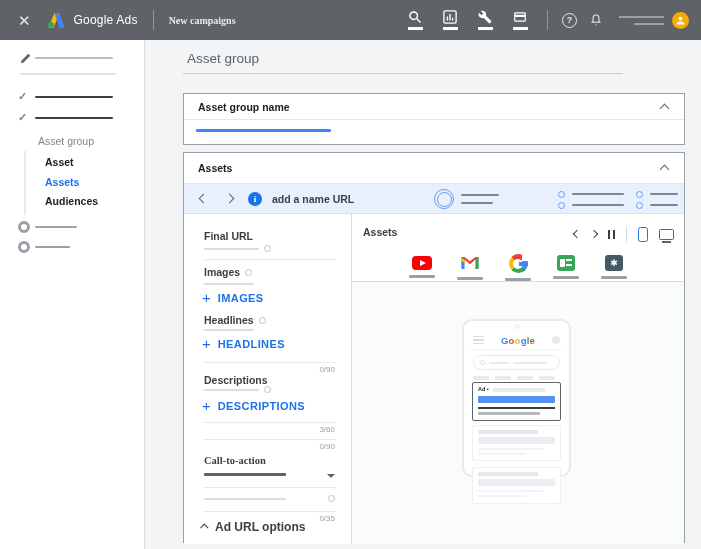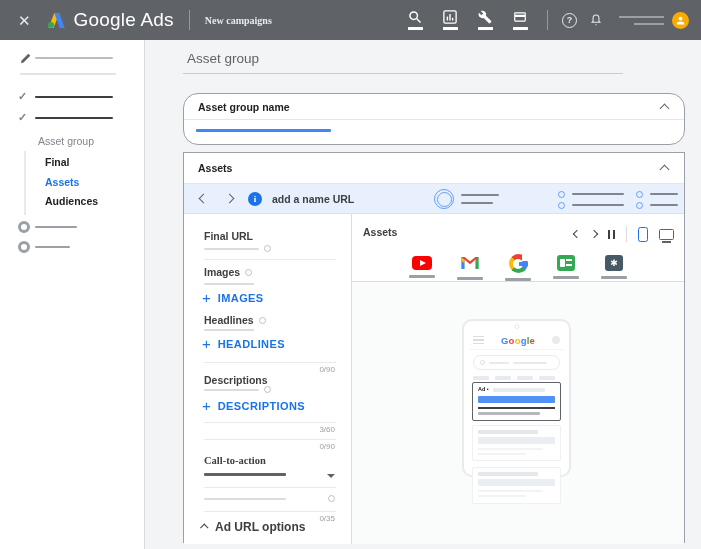--- a/index.html
+++ b/index.html
@@ -4,21 +4,21 @@
 <style>
   * { margin:0; padding:0; box-sizing:border-box; }
   html,body { width:701px; height:549px; overflow:hidden; }
   body { font-family:"Liberation Sans", sans-serif; background:#f1f3f4; position:relative; }
   #app { position:absolute; inset:0; }
 
   
   .topbar { position:absolute; top:0; left:0; right:0; height:40px; background:#5f6368; display:flex; align-items:center; padding:0 12px 0 16px; }
   .tb-close { background:none; border:none; color:#e8eaed; font-size:15px; line-height:1; cursor:pointer; padding:2px; }
   .tb-logo { margin-left:13px; display:flex; align-items:center; }
-  .tb-brand { color:#ffffff; font-size:19px; margin-left:8px; letter-spacing:.2px; }
+  .tb-brand { color:#ffffff; font-size:12px; margin-left:8px; letter-spacing:.2px; }
   .tb-sep { width:1px; height:20px; background:rgba(255,255,255,.35); margin:0 15px; }
   .tb-sub { color:#e8eaed; font-size:10px; font-weight:bold;font-family:Liberation Serif, serif; }
   .tb-right { margin-left:auto; display:flex; align-items:center; }
   .tb-tool { background:none; border:none; display:flex; flex-direction:column; align-items:center; width:22px; margin-left:13px; cursor:pointer; }
   .tb-tool .ul { width:15px; height:3px; background:#ffffff; margin-top:3px; border-radius:.5px; }
   .tb-div2 { width:1px; height:20px; background:rgba(255,255,255,.35); margin:0 8px 0 16px; }
   .tb-help { width:15px; height:15px; border:1.5px solid #e8eaed; border-radius:50%; color:#e8eaed; font-size:9px; font-weight:bold; display:flex; align-items:center; justify-content:center; background:none; margin:0 6px; cursor:pointer; }
   .tb-bell { background:none; border:none; margin:0 6px; cursor:pointer; display:flex; }
   .tb-lines { display:flex; flex-direction:column; align-items:flex-end; margin:0 8px 0 10px; }
   .tb-lines .l1 { width:45px; height:2px; background:#9aa0a6; }
@@ -42,21 +42,21 @@
   
   .main { position:absolute; top:40px; left:145px; right:0; bottom:0; background:#f2f4f5; }
   .page-title { position:absolute; left:42px; top:11px; font-size:13.5px; color:#5f6368; font-weight:normal; }
   .title-rule { position:absolute; left:38px; top:33px; width:440px; height:1px; background:#c9cdd1; }
 
   .card { position:absolute; left:38px; width:502px; background:#fff; border:1px solid #9aa0a6; }
   .card-header { height:26px; display:flex; align-items:center; padding:0 14px; border-bottom:1px solid #e4e6e8; position:relative; }
   .card-header .hd { font-size:10.5px; font-weight:bold; color:#202124; }
   .chev-up { width:7px; height:7px; border-left:1.6px solid #5f6368; border-top:1.6px solid #5f6368; transform:rotate(45deg); position:absolute; right:16px; top:11px; cursor:pointer; }
 
-  .card-name { top:53px; height:52px;border-radius:15px; }
+  .card-name { top:53px; height:52px; }
   .name-body { position:relative; height:25px; }
   .blue-input { position:absolute; left:12px; top:9px; width:135px; height:3px; background:#4285f4; border-radius:1px; }
 
   .card-assets { top:112px; height:391px; }
   .card-assets .card-header { height:31px; }
   .card-assets .chev-up { top:13px; }
 
   
   .info-bar { height:30px; background:#e8f0fe; border-bottom:1px solid #d2e3fc; position:relative; }
   .arrow { width:7px; height:7px; border-right:1.8px solid #5f6368; border-bottom:1.8px solid #5f6368; position:absolute; top:11px; background:none; cursor:pointer; padding:0; border-top:none; border-left:none; }
@@ -221,21 +221,21 @@
 
     <span class="check sb-abs" style="left:18px;top:50px;">✓</span>
     <i class="rline sb-abs" style="left:35px;top:56px;width:78px;background:#3c4043;"></i>
     <span class="check sb-abs" style="left:18px;top:71px;">✓</span>
     <i class="rline sb-abs" style="left:35px;top:77px;width:78px;background:#3c4043;"></i>
 
     <span class="radio-active sb-abs" style="left:18px;top:93px;"></span>
     <span class="sb-steplabel sb-abs" style="left:38px;top:95px;">Asset group</span>
 
     <i class="sb-conn sb-abs" style="left:24px;top:111px;height:64px;"></i>
-    <button class="sb-sub sb-abs" style="left:45px;top:116px;">Final</button>
+    <button class="sb-sub sb-abs" style="left:45px;top:116px;">Asset</button>
     <button class="sb-sub active sb-abs" style="left:45px;top:136px;">Assets</button>
     <button class="sb-sub sb-abs" style="left:45px;top:155px;">Audiences</button>
 
     <span class="radio-future sb-abs" style="left:18px;top:181px;"></span>
     <i class="rline sb-abs" style="left:35px;top:186px;width:42px;background:#9aa0a6;"></i>
     <span class="radio-future sb-abs" style="left:18px;top:201px;"></span>
     <i class="rline sb-abs" style="left:35px;top:206px;width:35px;background:#9aa0a6;"></i>
   </nav>
 
   <main class="main">

